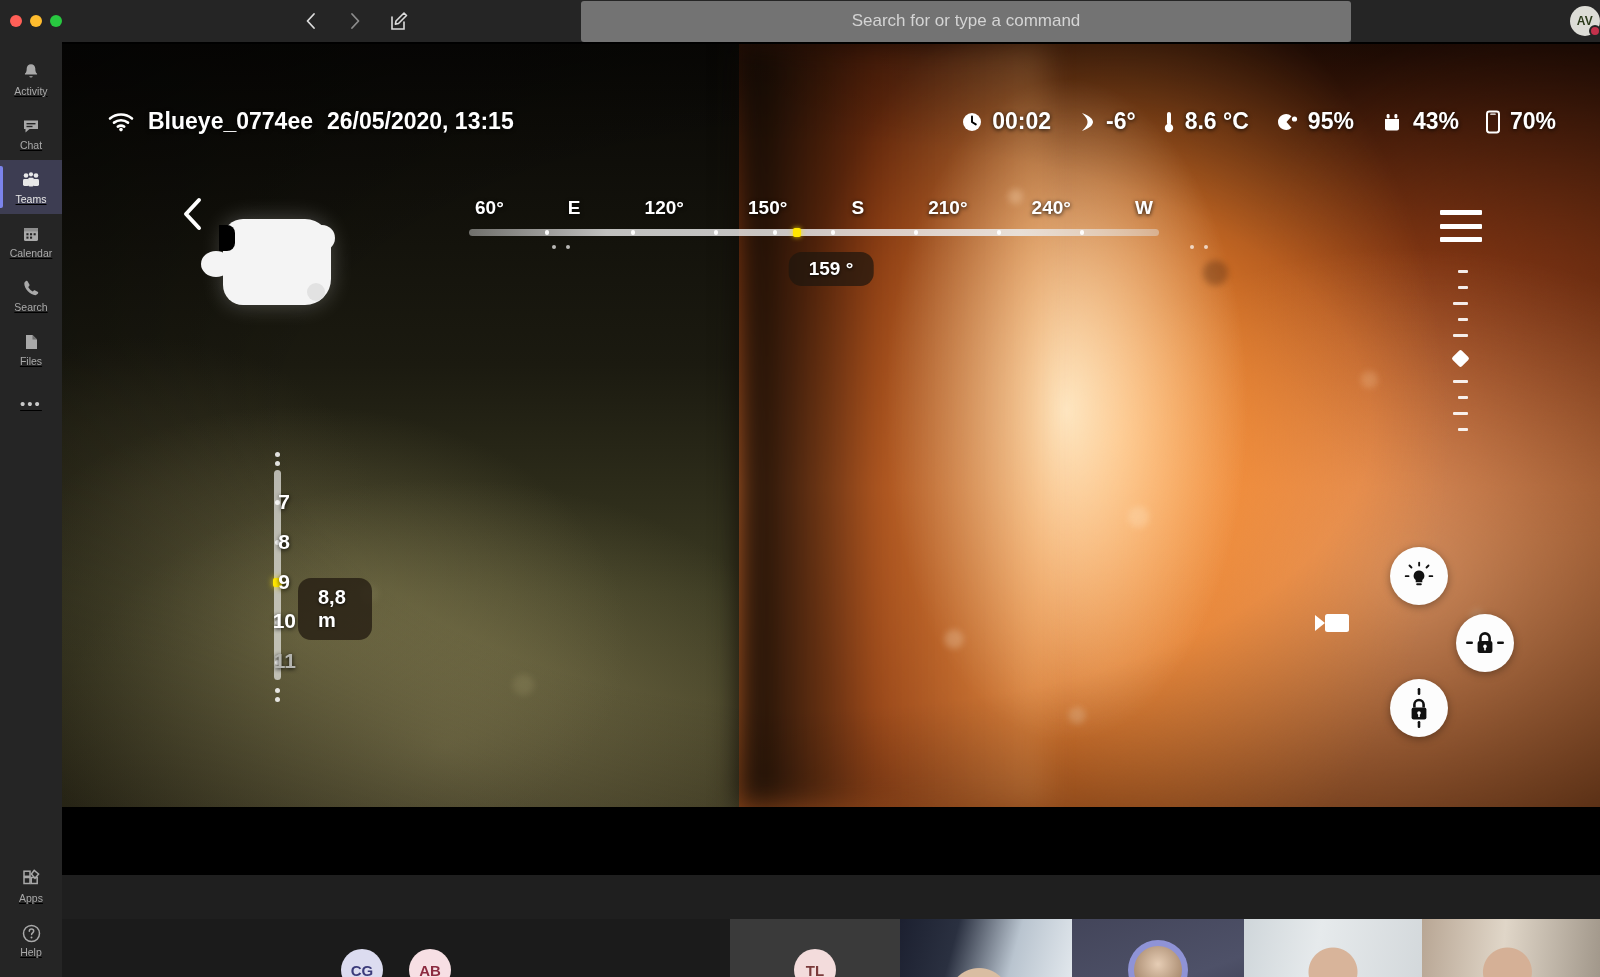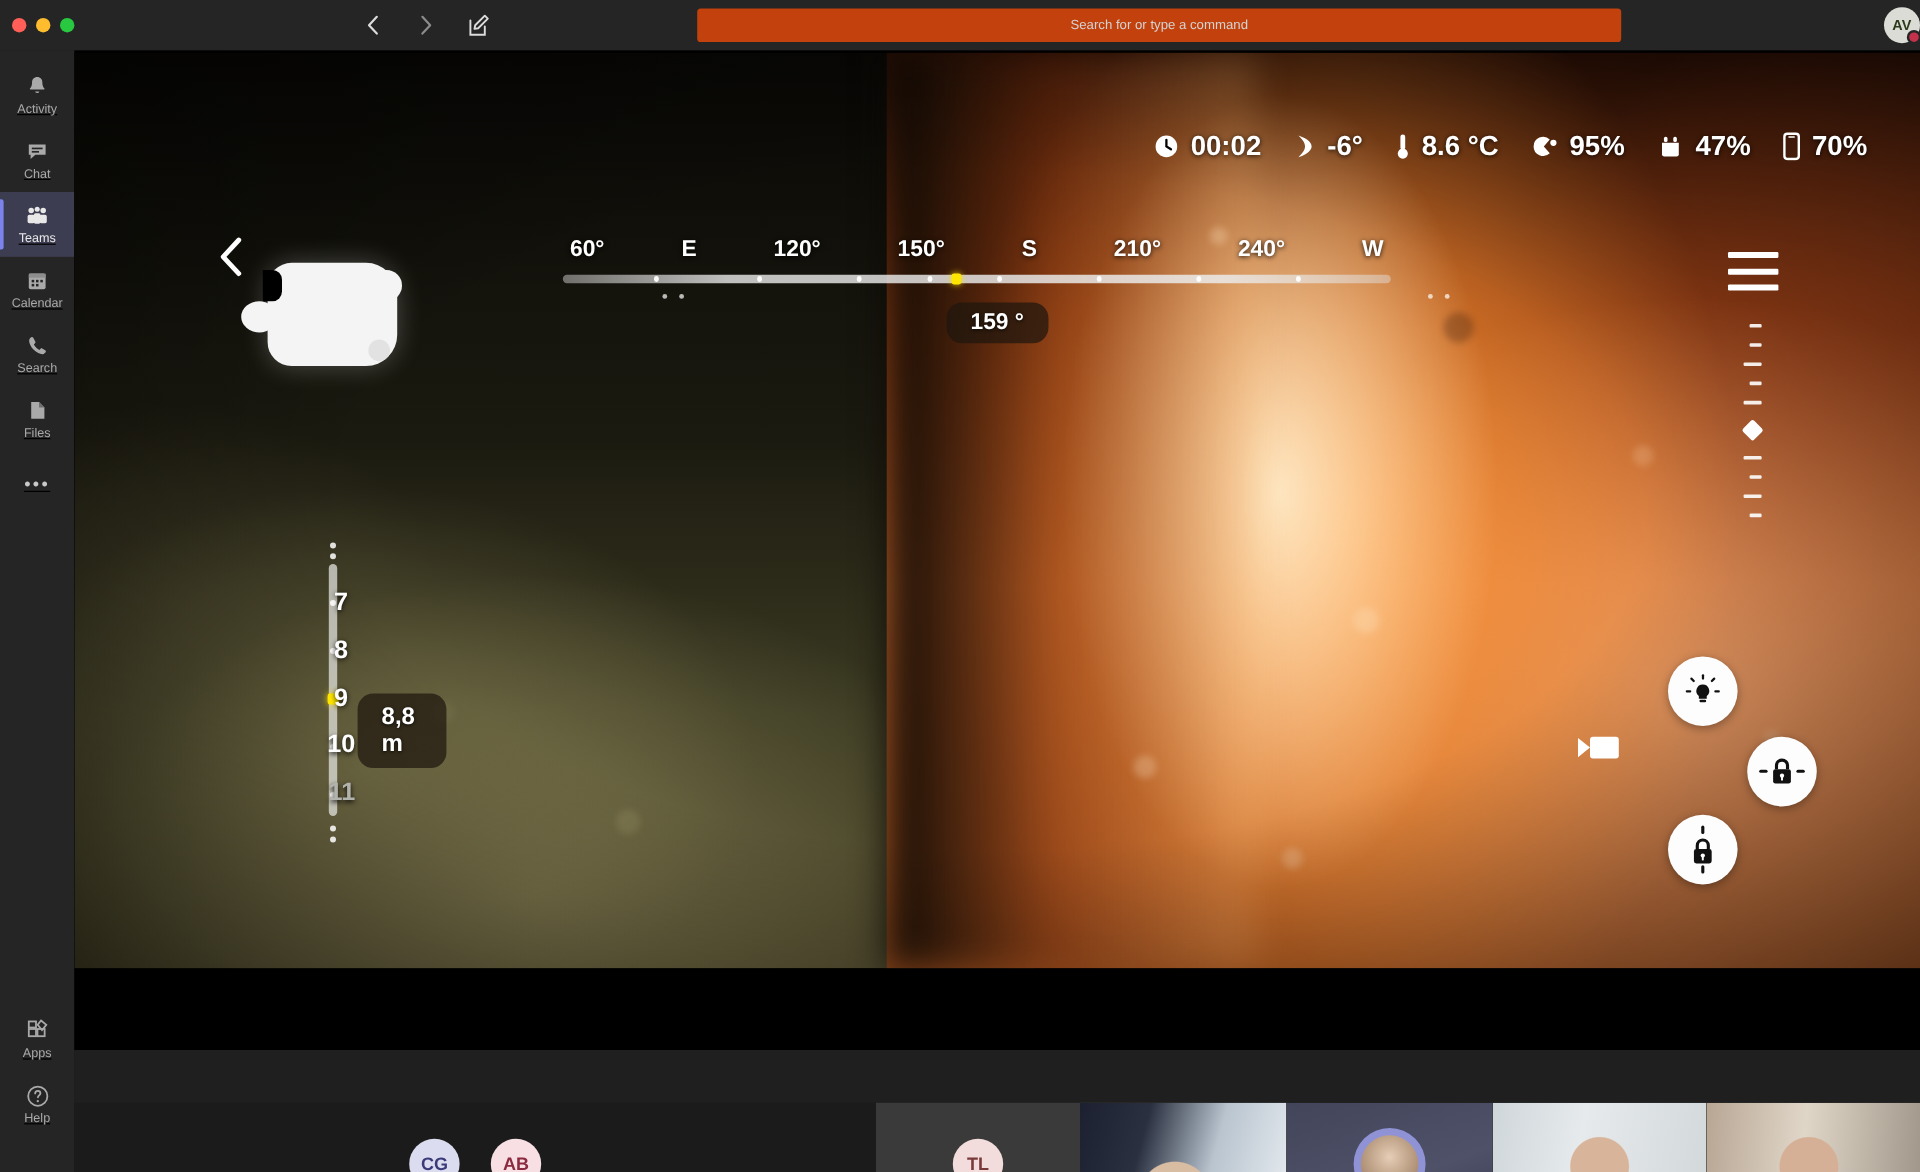--- a/index.html
+++ b/index.html
@@ -25,24 +25,24 @@
 
   .navgroup { display: flex; align-items: center; gap: 22px; margin-left: 230px; }
   .navbtn {
     width: 22px; height: 22px; display: flex; align-items: center; justify-content: center;
     color: #d6d6d6; cursor: pointer;
   }
   .navbtn svg { display: block; }
 
   .searchwrap { flex: 1; display: flex; justify-content: center; padding: 0 20px; }
   .searchbox {
-    width: 770px; height: 28px;
-    background: #c2410c; border-radius: 3px;
+    width: 770px; height: 41px;
+    background: #737373; border-radius: 3px;
     display: flex; align-items: center; justify-content: center;
-    color: #d4d4d4; font-size: 11px; cursor: text;
+    color: #d4d4d4; font-size: 17px; cursor: text;
   }
   .avatarwrap { width: 78px; display: flex; align-items: center; justify-content: flex-end; position: relative; }
   .avatar-top {
     width: 30px; height: 30px; border-radius: 50%;
     background: #dcdcd6; color: #2b3a1a;
     display: flex; align-items: center; justify-content: center;
     font-size: 12px; font-weight: 600; letter-spacing: .3px;
     position: relative; cursor: pointer;
   }
   .status-badge {
@@ -52,21 +52,21 @@
   }
 
   
   .rail {
     position: absolute; top: 42px; left: 0;
     width: 62px; height: 935px;
     background: #252525;
     display: flex; flex-direction: column; align-items: center; text-decoration: underline;
   }
   .rail-top { padding-top: 10px; width: 100%; }
-  .rail-bottom { margin-top: auto; padding-bottom: 30px; width: 100%; }
+  .rail-bottom { margin-top: auto; padding-bottom: 10px; width: 100%; }
   .rail-item {
     width: 62px; height: 54px;
     display: flex; flex-direction: column; align-items: center; justify-content: center;
     gap: 3px; cursor: pointer; position: relative;
     color: #a9a9a9;
   }
   .rail-item.active { background: #3d3d52; color: #e8e8e8; }
   .rail-item.active:before {
     content: ""; position: absolute; left: 0; top: 6px;
     width: 3px; height: 42px; background: #7b83eb; border-radius: 0 2px 2px 0;
@@ -469,20 +469,32 @@
       <div class="dark-left"></div>
       <div class="bright-right"></div>
       <div class="seam"></div>
       <div class="speckle"></div>
       <div class="vignette"></div>
     </div>
   </div>
   <div class="letterbox"></div>
 
   <div class="hud-top">
+    <div class="hud-left">
+      <span class="hud-ico">
+        <svg width="26" height="20" viewBox="0 0 26 20">
+          <path d="M2 6.5a17 17 0 0 1 22 0" fill="none" stroke="#fff" stroke-width="2.6" stroke-linecap="round"></path>
+          <path d="M6 10.6a11.5 11.5 0 0 1 14 0" fill="none" stroke="#fff" stroke-width="2.6" stroke-linecap="round"></path>
+          <path d="M9.8 14.6a6 6 0 0 1 6.4 0" fill="none" stroke="#fff" stroke-width="2.6" stroke-linecap="round"></path>
+          <circle cx="13" cy="17.6" r="1.8" fill="#fff"></circle>
+        </svg>
+      </span>
+      <span>Blueye_0774ee</span>
+      <span>26/05/2020, 13:15</span>
+    </div>
 
     <div class="hud-right">
       <span class="hud-metric">
         <span class="hud-ico">
           <svg width="22" height="22" viewBox="0 0 22 22">
               <circle cx="11" cy="11" r="9" fill="#fff"></circle>
               <path d="M11 5.5V11l3.8 2.4" fill="none" stroke="#000" stroke-width="1.9" stroke-linecap="round"></path>
             </svg>
         </span>
         <span>00:02</span>
@@ -518,21 +530,21 @@
       </span>
 
       <span class="hud-metric">
         <span class="hud-ico">
           <svg width="24" height="22" viewBox="0 0 24 22">
               <path d="M5 8h14v9.5a2 2 0 0 1-2 2H7a2 2 0 0 1-2-2z" fill="#fff"></path>
               <rect x="6.6" y="3" width="3" height="4.4" rx="1.4" fill="#fff"></rect>
               <rect x="14.4" y="3" width="3" height="4.4" rx="1.4" fill="#fff"></rect>
             </svg>
         </span>
-        <span>47%</span>
+        <span>43%</span>
       </span>
 
       <span class="hud-metric">
         <span class="hud-ico">
           <svg width="16" height="24" viewBox="0 0 16 24">
               <rect x="2" y="1.5" width="12" height="21" rx="2.4" fill="none" stroke="#fff" stroke-width="2"></rect>
               <rect x="5.2" y="3.6" width="5.6" height="1.2" rx=".6" fill="#fff"></rect>
             </svg>
         </span>
         <span>70%</span>

